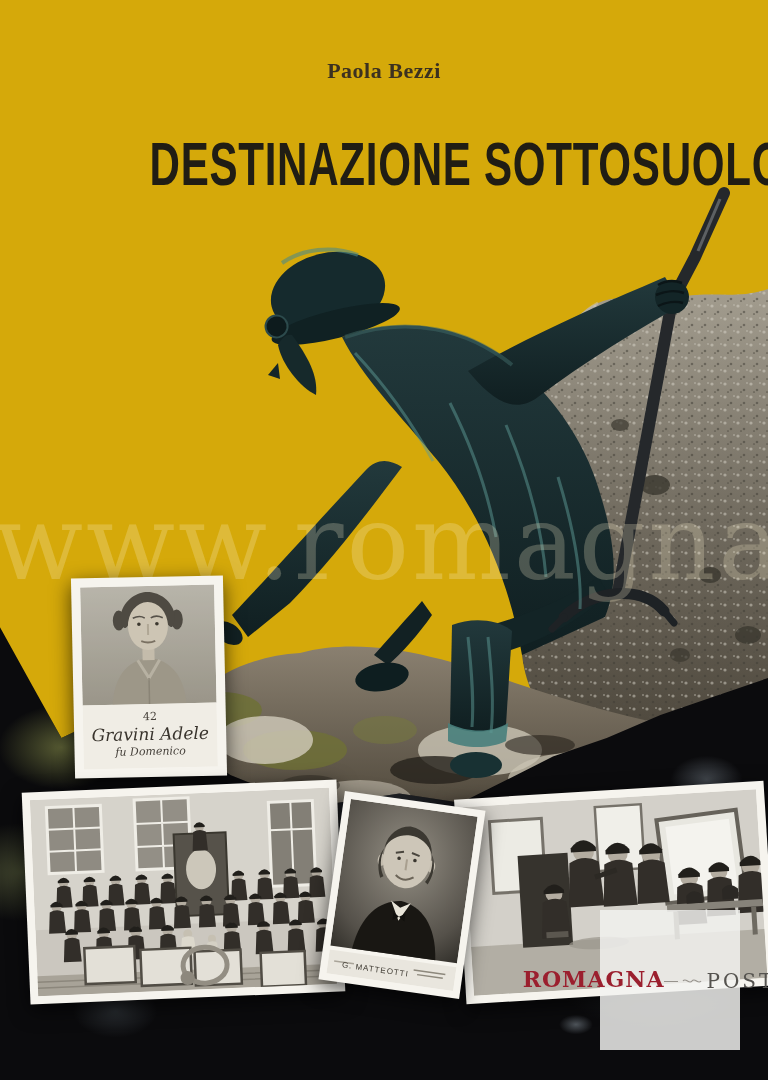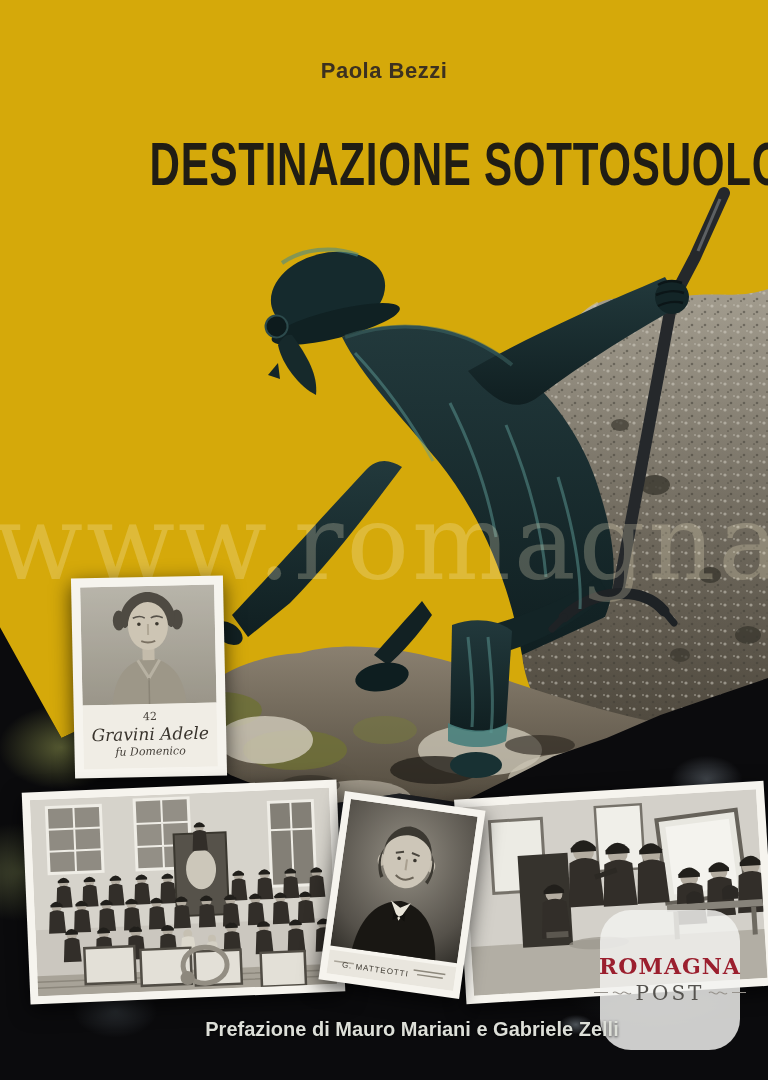--- a/index.html
+++ b/index.html
@@ -1,21 +1,21 @@
 <!DOCTYPE html>
 <html><head>
 <meta charset="utf-8">
 <style>
   html,body{margin:0;padding:0;background:#222;}
   .cover{position:relative;width:768px;height:1080px;overflow:hidden;
          background:#d5a90a;font-family:"Liberation Sans",sans-serif;}
 
   
   .author{position:absolute;top:58px;left:0;width:100%;text-align:center;z-index:5;
-          font-size:22px;font-weight:bold;color:#3c3120;letter-spacing:.5px;}
+          font-size:22px;font-weight:bold;color:#3c3120;letter-spacing:.5px;font-family:Liberation Serif, serif;}
   .title-wrap{position:absolute;top:128px;left:0;width:100%;text-align:center;z-index:5;}
   .title{display:inline-block;font-size:62px;font-weight:bold;color:#201d14;
          letter-spacing:1px;white-space:nowrap;transform:scaleX(.68);transform-origin:50% 50%;}
   .subtitle{position:absolute;top:262px;left:76px;width:170px;z-index:5;
             font-size:19px;font-weight:bold;line-height:22.6px;color:#33290f;white-space:pre-line;}
   .watermark{position:absolute;top:482px;left:-6px;z-index:4;font-family:"DejaVu Serif",serif;
              font-size:104px;letter-spacing:3px;color:#fdf3cf;opacity:.24;white-space:nowrap;}
   .footer{position:absolute;top:1018px;left:0;width:100%;box-sizing:border-box;padding-left:56px;
           text-align:center;z-index:12;font-size:20px;font-weight:bold;color:#dddfd8;
           text-shadow:0 1px 3px rgba(0,0,0,.7);}
@@ -48,22 +48,22 @@
   .band{left:26px;top:786px;width:315px;height:212px;padding:8px;box-sizing:border-box;
         transform:rotate(-2.4deg);z-index:6;}
   .matteotti{left:331px;top:800px;width:142px;height:190px;padding:7px;box-sizing:border-box;
              transform:rotate(8deg);z-index:7;}
   .workshop{left:460px;top:790px;width:310px;height:205px;padding:8px;box-sizing:border-box;
             transform:rotate(-3.5deg);z-index:6;}
   .photo-card svg{display:block;width:100%;height:100%;}
 
   
   .logo{position:absolute;left:600px;top:910px;width:140px;height:140px;z-index:9;
-        background:rgba(242,242,240,.84);display:flex;flex-direction:column;
-        align-items:center;justify-content:center;font-family:"DejaVu Serif",serif;border-radius:31px;}
+        background:rgba(242,242,240,.84);display:flex;flex-direction:row;
+        align-items:center;justify-content:center;font-family:"DejaVu Serif",serif;}
   .logo-top{font-size:22px;font-weight:bold;letter-spacing:1px;color:#9b1f2e;line-height:1.05;}
   .logo-row{display:flex;align-items:center;gap:4px;margin-top:2px;}
   .logo-bottom{font-size:20px;letter-spacing:3px;color:#55534f;}
   .fl-line{width:14px;height:1px;background:#97938d;}
 </style>
 </head>
 <body>
 
 <div class="cover">
 
@@ -348,15 +348,14 @@
           <path d="M1,4 C4,0 7,8 10,4 C13,0 16,8 19,4" stroke="#97938d" fill="none" stroke-width="1.2"></path>
         </svg>
       <span class="logo-bottom">POST</span>
       <svg width="20" height="8" viewBox="0 0 20 8">
           <path d="M1,4 C4,0 7,8 10,4 C13,0 16,8 19,4" stroke="#97938d" fill="none" stroke-width="1.2"></path>
         </svg>
       <span class="fl-line"></span>
     </div>
   </div>
 
-  <div class="footer">Prefazione di Mauro Mariani e Gabriele Zelli</div>
 
 </div>
 
 </body></html>

